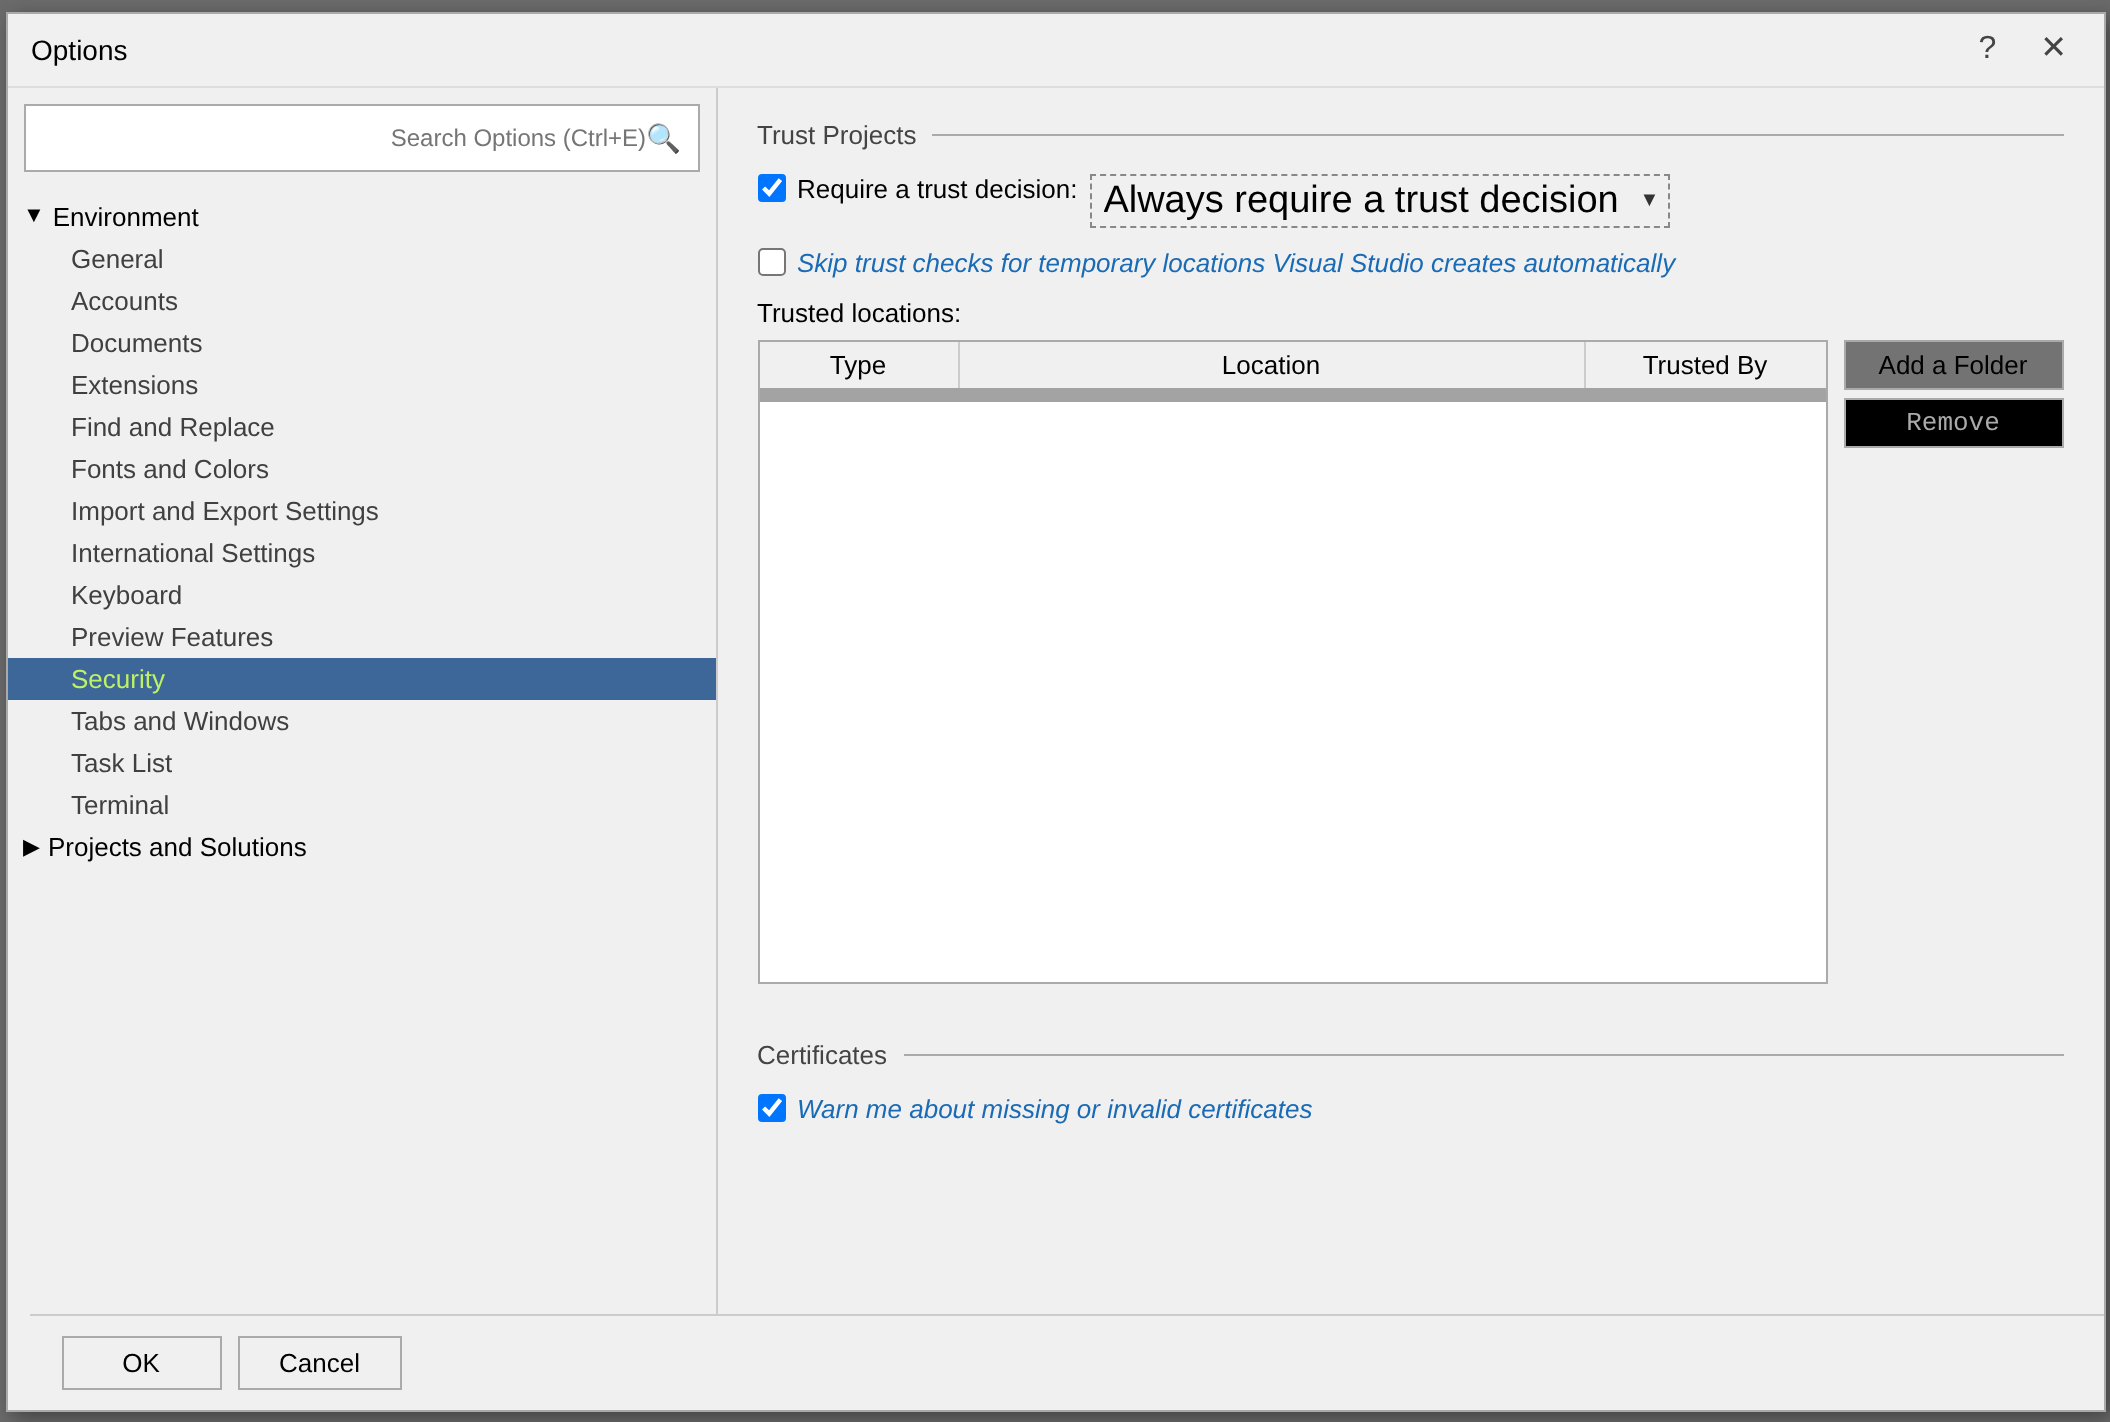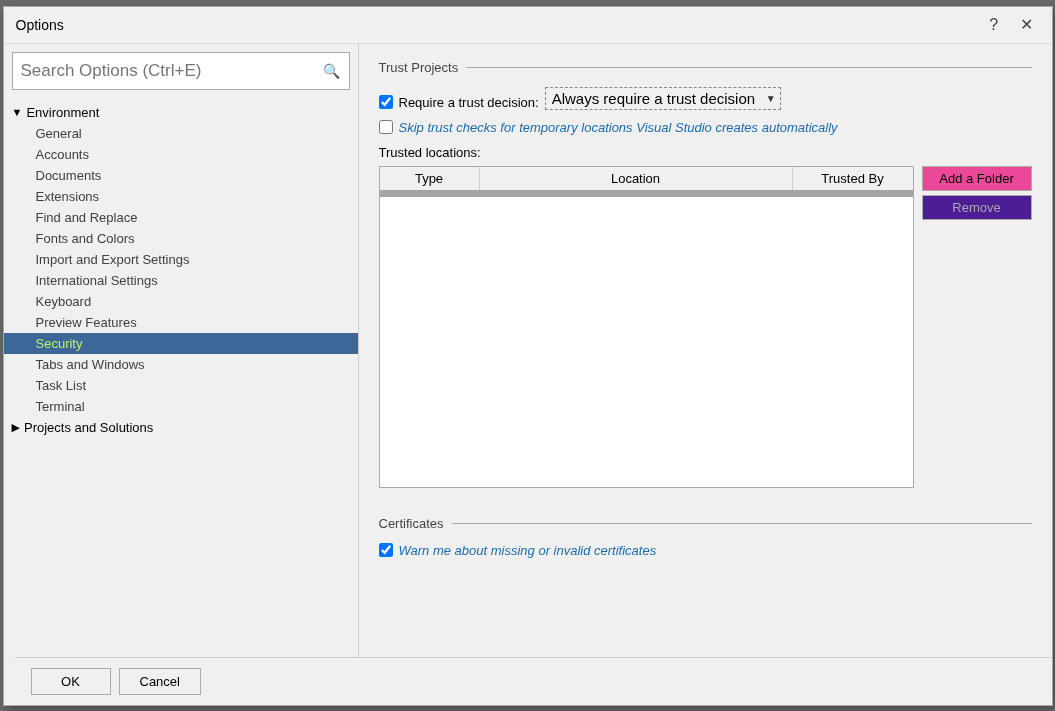--- a/index.html
+++ b/index.html
@@ -73,23 +73,24 @@
       align-items: center;
       background: #fff;
       margin: 8px;
       border: 1px solid #aaa;
       flex-shrink: 0;
     }
     .search-input {
       flex: 1;
       border: none;
       outline: none;
-      font-size: 17px;
+      font-size: 12px;
       color: #777;
       background: transparent;
+      text-align: right;
     }
     .search-icon-btn {
       background: none;
       border: none;
       cursor: pointer;
       color: #555;
       font-size: 14px;
     }
     .tree {
       flex: 1;
@@ -135,21 +136,21 @@
       white-space: nowrap;
       margin-right: 8px;
     }
     .section-line {
       flex: 1;
       height: 1px;
       background: #aaa;
     }
     .option-row {
       display: flex;
-      align-items: flex-end;
+      align-items: flex-start;
       margin-bottom: 10px;
     }
     .option-row label {
       display: flex;
       align-items: center;
       gap: 6px;
       cursor: pointer;
       color: #000;
     }
     .option-row.italic-link label {
@@ -166,21 +167,21 @@
       position: relative;
       display: inline-flex;
       align-items: center;
       border: 1px dashed #888;
       background: #f0f0f0;
     }
     .dropdown-wrapper select {
       border: none;
       background: transparent;
       padding: 2px 24px 2px 6px;
-      font-size: 15px;
+      font-size: 19px;
       cursor: pointer;
       appearance: none;
       -webkit-appearance: none;
       outline: none;
       color: #000;
     }
     .dropdown-arrow {
       position: absolute;
       right: 4px;
       pointer-events: none;
@@ -223,32 +224,33 @@
       margin-left: 8px;
     }
     .trusted-area {
       display: flex;
       margin-bottom: 14px;
     }
     .trusted-table-area {
       flex: 1;
     }
     .action-btn {
-      background: #ec4899;
+      background: #737373;
       border: 1px solid #aaa;
       padding: 4px 12px;
       font-size: 13px;
       cursor: pointer;
       min-width: 110px;
       text-align: center;
     }
     .action-btn:disabled, .action-btn.disabled {
       color: #aaa;
       cursor: default;
-      background: #4c1d95;
+      background: #000000;
+      font-family: Liberation Mono, monospace;
     }
     .dialog-footer {
       display: flex;
       justify-content: flex-start;
       padding: 10px 16px;
       gap: 8px;
       border-top: 1px solid #ccc;
       flex-shrink: 0;
       margin-left: 11px;
     }

